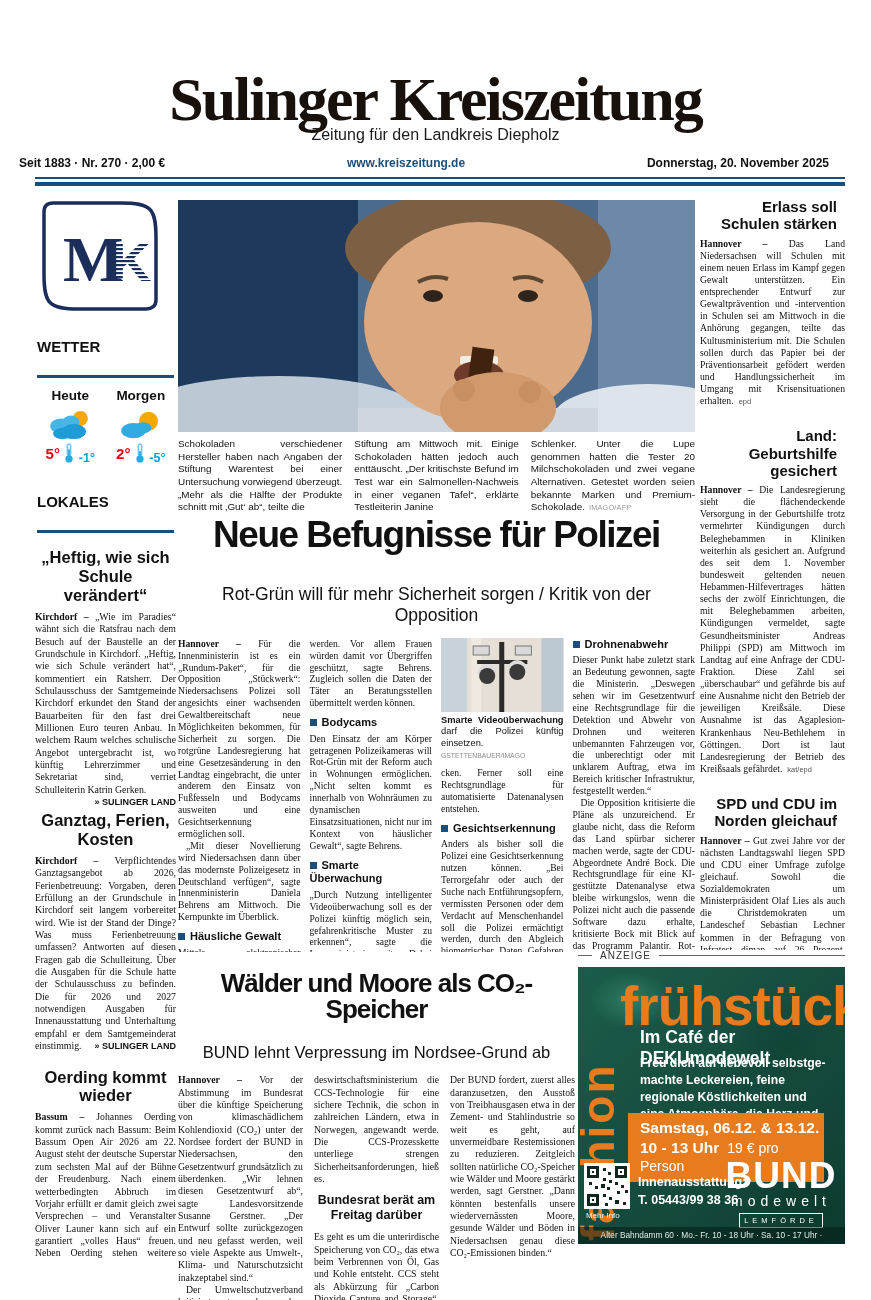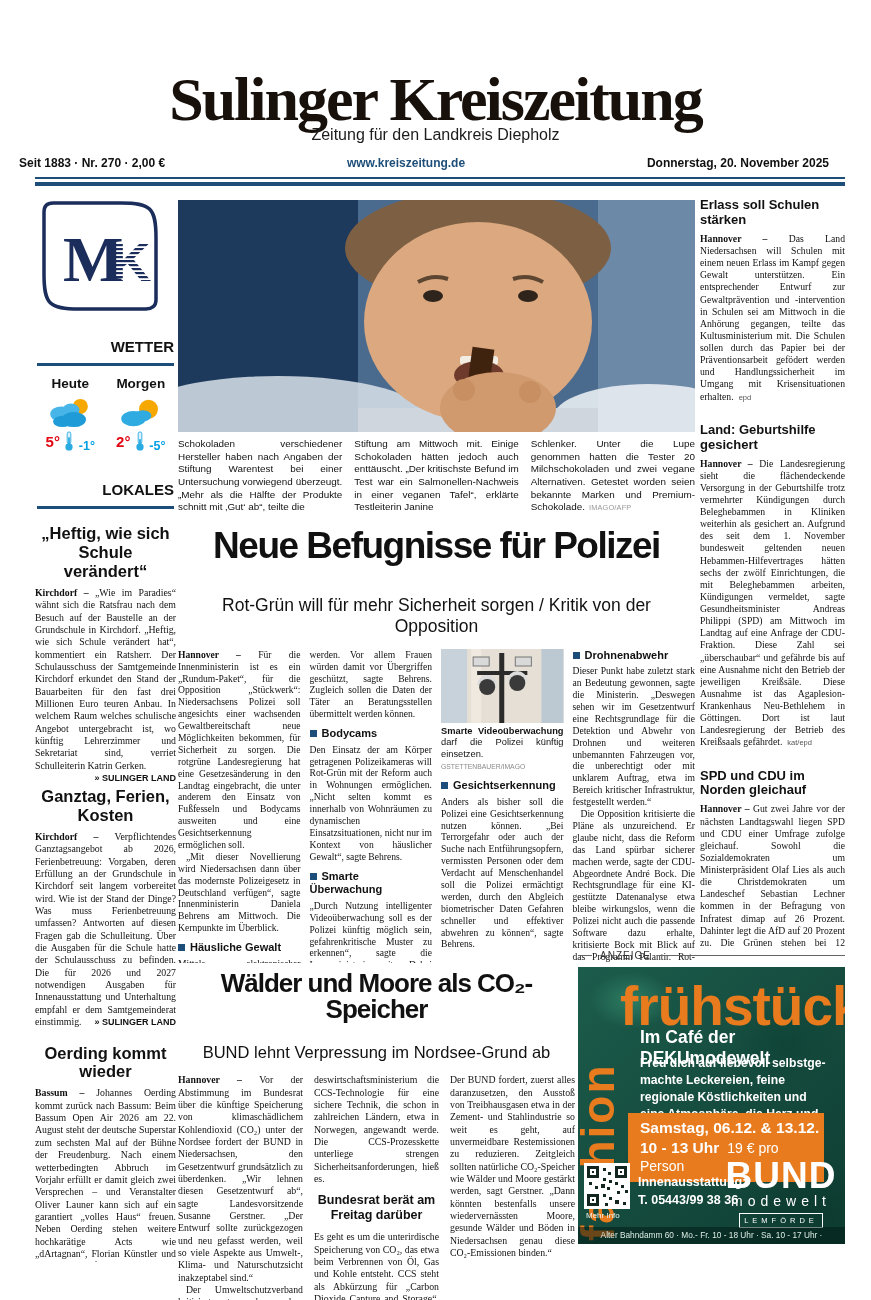--- a/index.html
+++ b/index.html
@@ -15,21 +15,21 @@
     font-family:"Liberation Sans",sans-serif;font-size:16px;color:#1c1c1c;}
   .infobar{top:156px;left:19px;width:810px;display:flex;justify-content:space-between;align-items:flex-start;
     font-family:"Liberation Sans",sans-serif;font-weight:bold;font-size:12px;color:#101010;}
   .infobar .site{color:#1d4e79;}
   .hrules{top:177px;left:35px;width:810px;height:3px;
     border-top:2px solid #1d4e79;border-bottom:4px solid #1d4e79;}
   
   .sidebar{top:200px;left:35px;width:141px;height:1062px;overflow:hidden;}
   .mklogo{width:118px;height:112px;margin-left:6px;}
   .sideheading{font-family:"Liberation Sans",sans-serif;font-weight:bold;font-size:15px;
-    text-align:right;margin:0 2px;padding-bottom:8px;border-bottom:3px solid #1d4e79;}
+    text-align:left;margin:0 2px;padding-bottom:20px;border-bottom:3px solid #1d4e79;}
   .weather{margin-top:26px;}
   .w-grid{display:flex;margin-top:10px;}
   .w-col{flex:1;text-align:center;font-family:"Liberation Sans",sans-serif;}
   .w-label{font-weight:bold;font-size:13.5px;}
   .w-icon{margin-top:6px;height:32px;}
   .w-temps{margin-top:2px;white-space:nowrap;}
   .t-hi{color:#e30613;font-weight:bold;font-size:15px;}
   .t-lo{color:#009fe3;font-weight:bold;font-size:12.5px;position:relative;top:3px;}
   .lokales{margin-top:30px;}
   .teaser{margin-top:15px;}
@@ -39,21 +39,21 @@
   .lead-city{font-weight:bold;}
   .ref{float:right;font-family:"Liberation Sans",sans-serif;font-weight:bold;font-size:9px;margin-top:1px;}
   
   .center{top:200px;left:178px;width:517px;}
   .photo{height:232px;overflow:hidden;background:#33506f;}
   .cap-title{font-family:"Liberation Sans",sans-serif;font-weight:bold;font-size:16.5px;margin-top:9px;}
   .cap-cols{display:flex;gap:12px;margin-top:6px;}
   .cap-cols .c{flex:1;font-family:"Liberation Sans",sans-serif;font-size:9.9px;line-height:1.28;text-align:justify;}
   .photo-credit{color:#989898;font-size:7.3px;letter-spacing:.2px;margin-left:4px;}
   .headline{font-family:"Liberation Sans",sans-serif;font-weight:bold;font-size:37px;line-height:1;
-    letter-spacing:-1.5px;text-align:center;margin-top:13px;}
+    letter-spacing:-1.5px;text-align:center;margin-top:2px;}
   .subheadline{font-family:"Liberation Sans",sans-serif;font-size:17.5px;text-align:center;margin-top:8px;}
   .cols4{display:flex;gap:9px;margin-top:12px;height:314px;overflow:hidden;}
   .cols4 .col{flex:1;font-size:9.6px;line-height:1.24;text-align:justify;}
   .col p{margin:0;}
   .col p + p{text-indent:8px;}
   .sq-head{font-family:"Liberation Sans",sans-serif;font-weight:bold;font-size:11px;margin:7px 0 3px;}
   .sq-head::before{content:"";display:inline-block;width:7px;height:7px;background:#1d4e79;margin-right:5px;}
   .cam-fig{margin:0 0 6px;}
   .cam-fig svg{display:block;width:100%;height:74px;}
   .cam-cap{font-family:"Liberation Sans",sans-serif;font-size:9.3px;line-height:1.25;text-align:justify;margin-top:3px;}
@@ -65,22 +65,22 @@
   .headline2{font-family:"Liberation Sans",sans-serif;font-weight:bold;font-size:26px;line-height:1;
     letter-spacing:-1px;text-align:center;}
   .subheadline2{font-family:"Liberation Sans",sans-serif;font-size:16.5px;text-align:center;margin-top:9px;}
   .cols3{display:flex;gap:11px;margin-top:12px;}
   .cols3 .col{flex:1;font-size:9.8px;line-height:1.26;text-align:justify;}
   .midhead{font-family:"Liberation Sans",sans-serif;font-weight:bold;font-size:12.5px;line-height:1.2;
     text-align:center;margin:8px 0;}
   
   .rightcol{top:198px;left:700px;width:145px;height:752px;overflow:hidden;}
   .rart + .rart{margin-top:20px;}
-  .rart h3{font-family:"Liberation Sans",sans-serif;font-weight:bold;font-size:13px;line-height:1.15;
-    text-align:left;margin:0 0 5px;}
+  .rart h3{font-family:"Liberation Sans",sans-serif;font-weight:bold;font-size:15px;line-height:1.15;
+    text-align:right;margin:0 8px 5px;}
   .rart p{font-size:9.7px;line-height:1.25;text-align:justify;margin:0;}
   
   .adwrap{top:950px;left:578px;width:267px;}
   .anzeige{display:flex;align-items:center;gap:8px;font-family:"Liberation Sans",sans-serif;
     font-size:10px;letter-spacing:1px;color:#333;}
   .anzeige::before{content:"";width:14px;border-top:1px solid #666;}
   .anzeige::after{content:"";flex:1;border-top:1px solid #666;}
   .adbox{margin-top:6px;height:277px;position:relative;overflow:hidden;color:#fff;
     font-family:"Liberation Sans",sans-serif;
     background:
@@ -268,20 +268,21 @@
             <rect x="36" y="22" width="50" height="4" fill="#2b2b2b"></rect>
             <rect x="32" y="8" width="16" height="9" fill="#d9d9d9" stroke="#777"></rect>
             <rect x="74" y="8" width="16" height="9" fill="#d9d9d9" stroke="#777"></rect>
             <path d="M36 36 a10 10 0 0 1 20 0 z" fill="#dcdcdc"></path>
             <circle cx="46" cy="38" r="8" fill="#3a3a3a"></circle>
             <path d="M66 32 a10 10 0 0 1 20 0 z" fill="#dcdcdc"></path>
             <circle cx="76" cy="34" r="8" fill="#3a3a3a"></circle>
           </svg>
           <figcaption class="cam-cap"><b>Smarte Videoüberwachung</b><span> darf die Polizei künftig einsetzen. </span><span class="img-credit">GSTETTENBAUER/IMAGO</span></figcaption>
         </figure>
+        <p>cken. Ferner soll eine Rechtsgrundlage für automatisierte Datenanalysen entstehen.</p>
         <div class="sq-head">Gesichtserkennung</div>
         <p>Anders als bisher soll die Polizei eine Gesichtserkennung nutzen können. „Bei Terrorgefahr oder auch der Suche nach Entführungsopfern, vermissten Personen oder dem Verdacht auf Menschenhandel soll die Polizei ermächtigt werden, durch den Abgleich biometrischer Daten Gefahren schneller und effektiver abwehren zu können“, sagte Behrens.</p>
       </div>
       <div class="col">
         <div class="sq-head" style="margin-top:0">Drohnenabwehr</div>
         <p>Dieser Punkt habe zuletzt stark an Bedeutung gewonnen, sagte die Ministerin. „Deswegen sehen wir im Gesetzentwurf eine Rechtsgrundlage für die Detektion und Abwehr von Drohnen und weiteren unbemannten Fahrzeugen vor, die unberechtigt oder mit unklarem Auftrag, etwa im Bereich kritischer Infrastruktur, festgestellt werden.“</p>
         <p><span>Die Opposition kritisierte die Pläne als unzureichend. Er glaube nicht, dass die Reform das Land spürbar sicherer machen werde, sagte der CDU-Abgeordnete André Bock. Die Rechtsgrundlage für eine KI-gestützte Datenanalyse etwa bleibe wirkungslos, wenn die Polizei nicht auch die passende Software dazu erhalte, kritisierte Bock mit Blick auf das Programm Palantir. Rot-Grün lehnt die umstrittene US-Software ab. Auch die AfD warb für Palantir.</span></p>
       </div>
     </div>
   </main>

